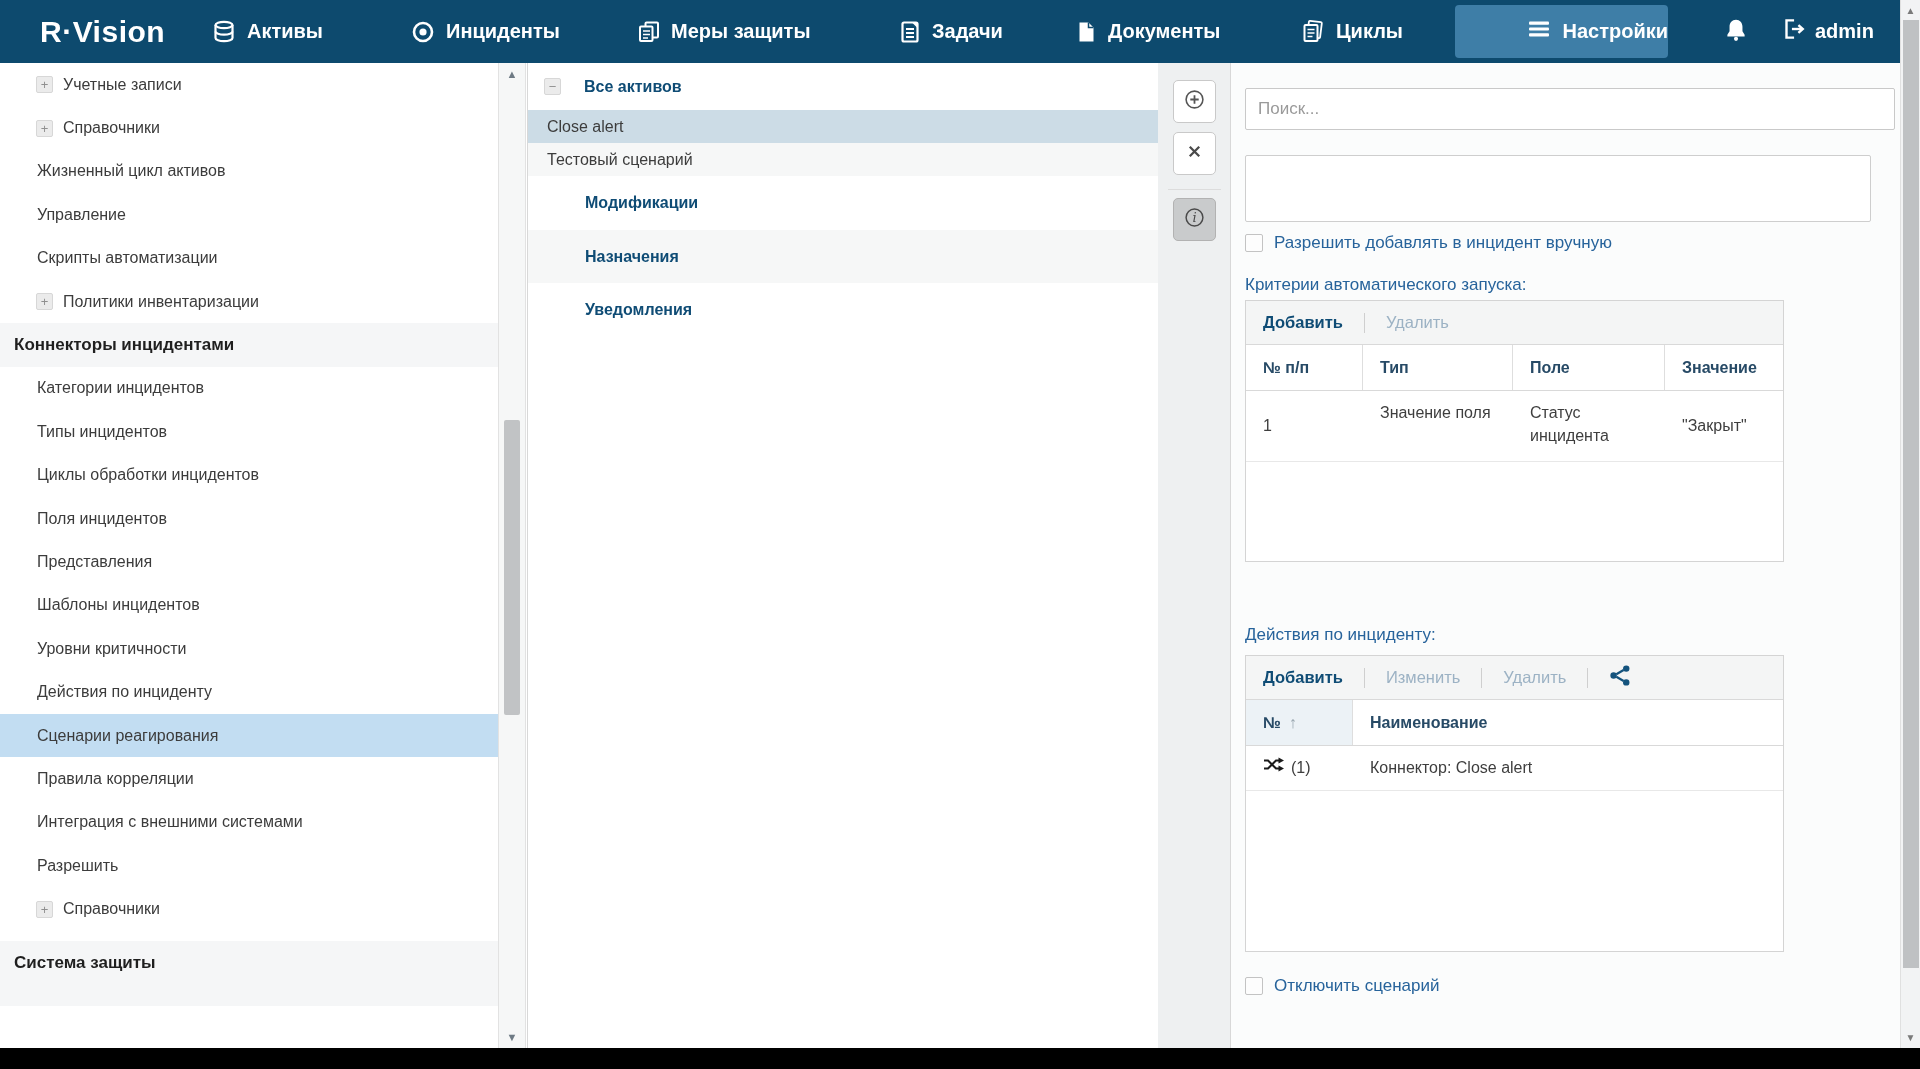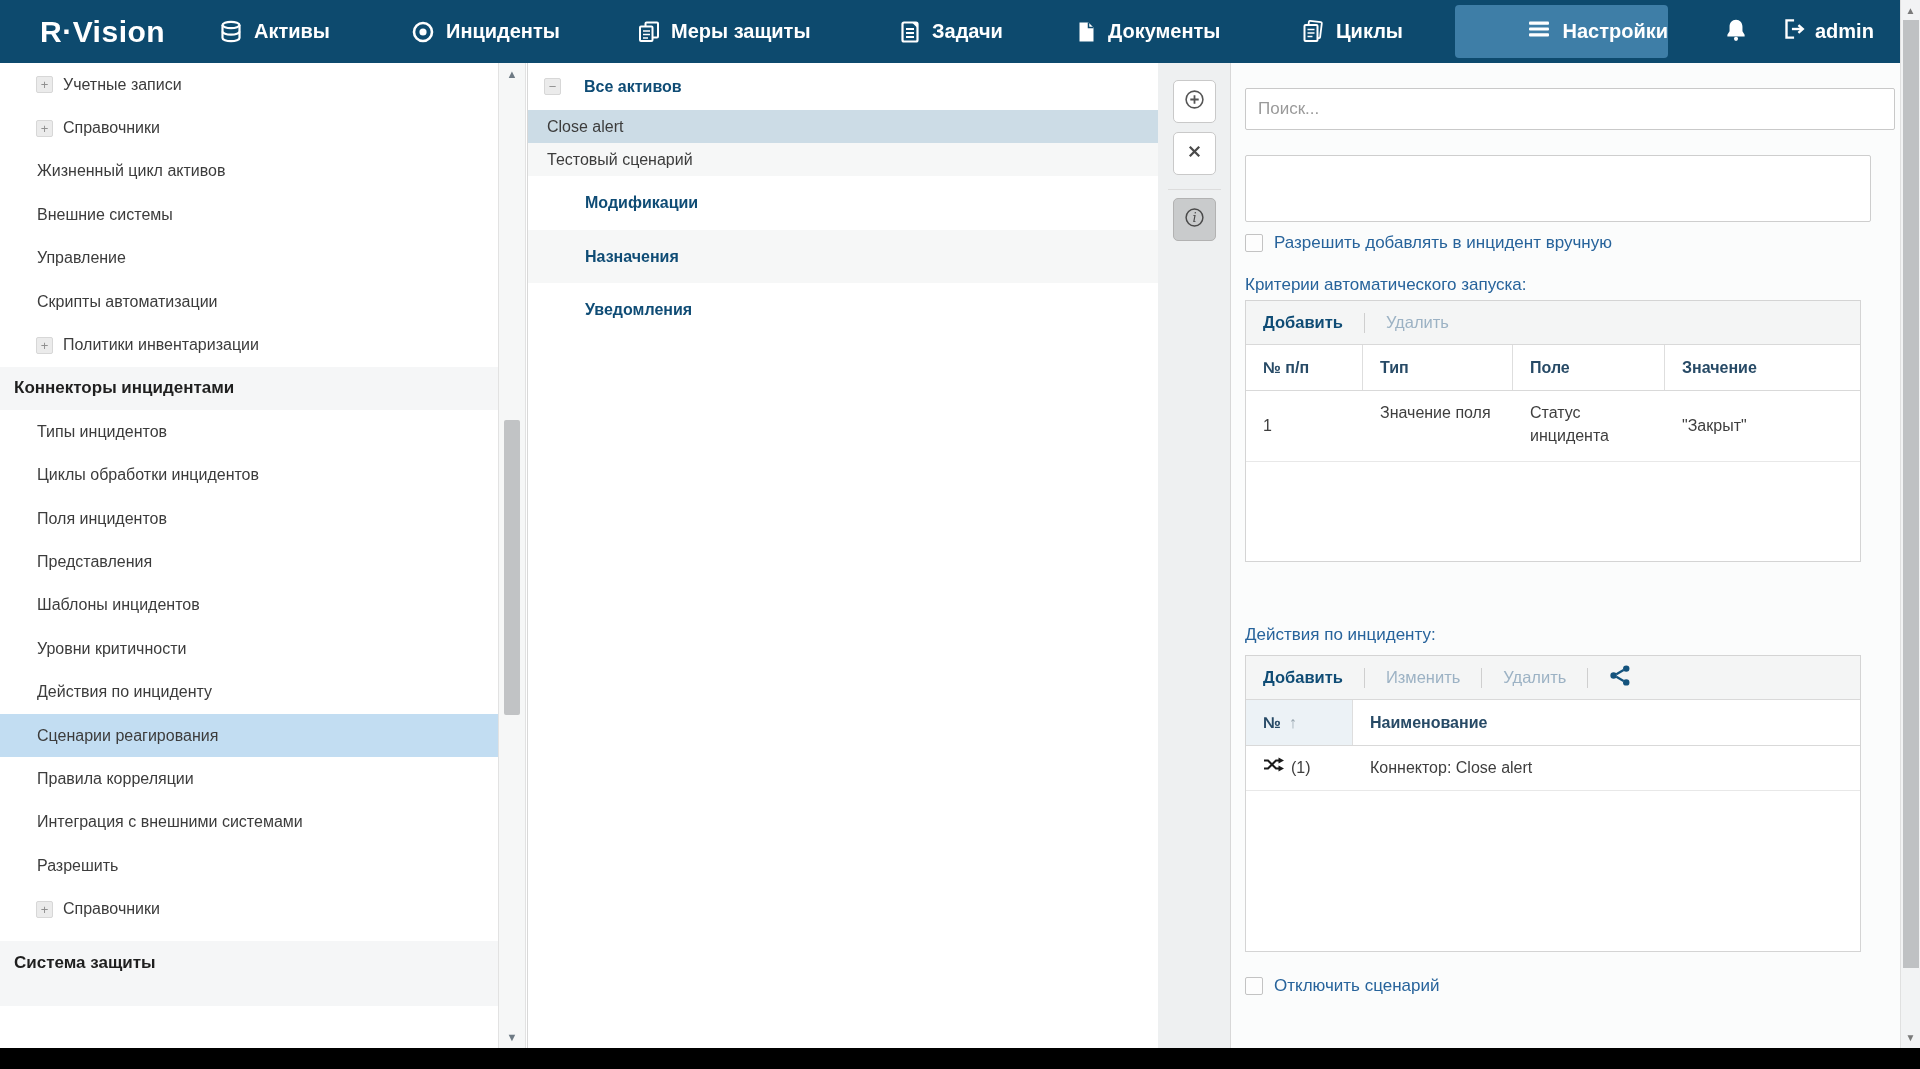--- a/index.html
+++ b/index.html
@@ -66,21 +66,21 @@
                   border:1px solid #c9c9c9; border-radius:2px; font-family:"Liberation Sans",sans-serif;
                   font-size:17px; color:#444; padding:0 12px; }
   .search-input::placeholder { color:#9a9a9a; }
   .desc-area { position:absolute; left:14px; top:92px; width:626px; height:67px; background:#fff;
                border:1px solid #cecece; border-radius:2px; resize:none; }
   .chk-row { position:absolute; left:14px; display:flex; align-items:center; gap:11px;
              color:#27639b; font-size:17px; cursor:pointer; }
   .chk-box { width:18px; height:18px; background:#fdfdfd; border:1px solid #c3c3c3; border-radius:2px; flex:0 0 auto; }
   .panel-label { position:absolute; left:14px; color:#27639b; font-size:17px; }
 
-  .grid { position:absolute; left:14px; width:616px; background:#fff; border:1px solid #d4d4d4; }
+  .grid { position:absolute; left:14px; width:539px; background:#fff; border:1px solid #d4d4d4; }
   .grid-toolbar { height:44px; background:#f4f5f5; border-bottom:1px solid #d9d9d9; display:flex;
                   align-items:center; padding-left:17px; }
   .tb-btn { font-size:16.5px; cursor:pointer; }
   .tb-btn.primary { font-weight:bold; color:#0f4c75; }
   .tb-btn.disabled { color:#9cb2c4; cursor:default; }
   .tb-sep { width:1px; height:20px; background:#cfcfcf; margin:0 21px; }
   .grid-head { display:flex; border-bottom:1px solid #d9d9d9; font-weight:bold; color:#274a66; font-size:16px; }
   .hcell { display:flex; align-items:center; padding-left:17px; height:45px; border-right:1px solid #dedede; }
   .hcell.last { border-right:none; flex:1; }
   .grid-row { display:flex; border-bottom:1px solid #e8e8e8; color:#3e3e3e; font-size:16px; }
@@ -99,21 +99,21 @@
 </style>
 </head>
 <body>
 
 <div class="screen">
   <div class="app">
 
     <div class="navbar">
       <div class="logo">R·Vision</div>
 
-      <div class="nav-item" style="left:218px">
+      <div class="nav-item" style="left:211px">
         <span>
           <svg width="26" height="26" viewBox="0 0 26 26" fill="none" stroke="#fff" stroke-width="2.2">
             <ellipse cx="13" cy="6" rx="8.5" ry="3.2"></ellipse>
             <path d="M4.5 6v6.5c0 1.8 3.8 3.2 8.5 3.2s8.5-1.4 8.5-3.2V6"></path>
             <path d="M4.5 12.5V19c0 1.8 3.8 3.2 8.5 3.2s8.5-1.4 8.5-3.2v-6.5"></path>
           </svg>
         </span>
         <span>Активы</span>
       </div>
 
@@ -208,34 +208,34 @@
         <span>Учетные записи</span>
       </div>
       <div class="side-row withplus">
         <span class="plusbox">+</span>
         <span>Справочники</span>
       </div>
       <div class="side-row">
         <span>Жизненный цикл активов</span>
       </div>
       <div class="side-row">
-        <span>Внешние системы</span>
-      </div>
-      <div class="side-row">
         <span>Управление</span>
       </div>
       <div class="side-row">
         <span>Скрипты автоматизации</span>
       </div>
       <div class="side-row withplus">
         <span class="plusbox">+</span>
         <span>Политики инвентаризации</span>
       </div>
       <div class="side-row header">
         <span>Коннекторы инцидентами</span>
+      </div>
+      <div class="side-row">
+        <span>Категории инцидентов</span>
       </div>
       <div class="side-row">
         <span>Типы инцидентов</span>
       </div>
       <div class="side-row">
         <span>Циклы обработки инцидентов</span>
       </div>
       <div class="side-row">
         <span>Поля инцидентов</span>
       </div>

